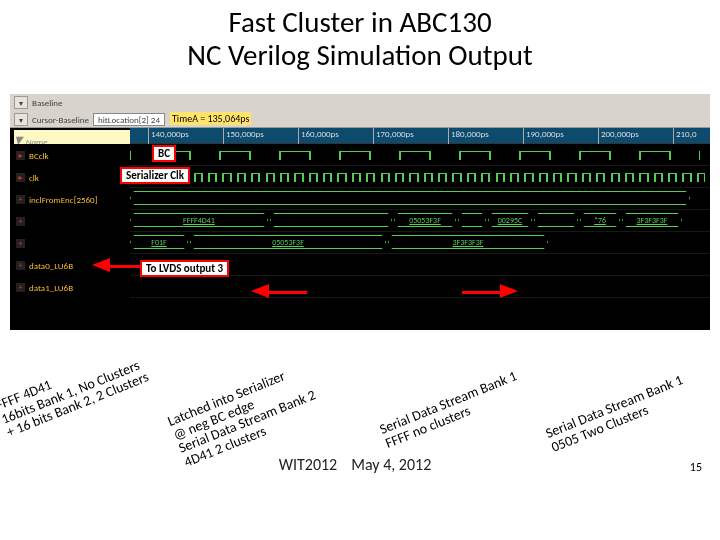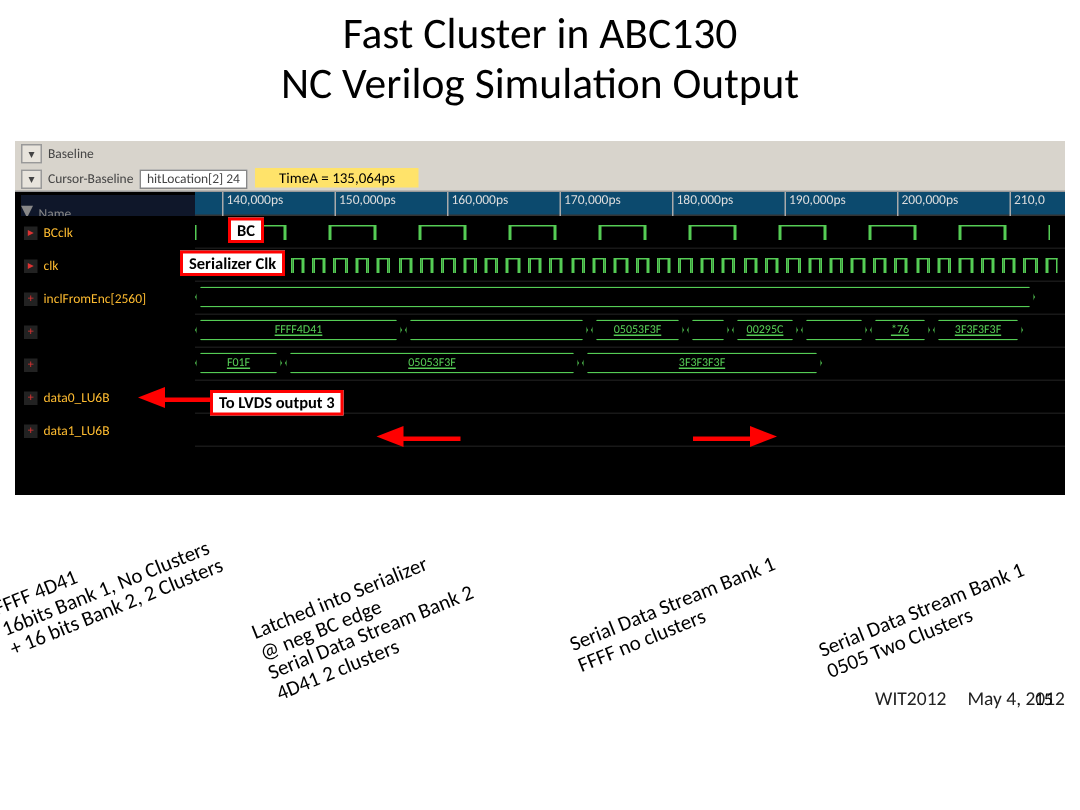--- a/index.html
+++ b/index.html
@@ -6,21 +6,21 @@
   html, body { width: 720px; height: 540px; font-family: Calibri, Arial, sans-serif; background: #fff; color: #000; overflow: hidden; }
   .slide { width: 720px; height: 482px; position: relative; }
   .title { text-align: center; font-size: 29px; font-weight: 400; line-height: 1.15; padding-top: 6px; }
   .wave-area { position: absolute; top: 94px; left: 10px; width: 700px; height: 236px; background: #000; }
 
   
   .tbar { position: absolute; top: 0; left: 0; width: 700px; height: 34px; background: #d8d4cc; border-bottom: 1px solid #999; }
   .tbar .tbrow { height: 17px; display: flex; align-items: center; gap: 4px; padding-left: 4px; font-size: 9px; color: #444; }
   .tbar .btn { width: 14px; height: 13px; background: #e8e4dc; border: 1px solid #999; display: flex; align-items: center; justify-content: center; font-size: 8px; }
   .tbar .field { background: #fff; border: 1px solid #888; padding: 0 4px; height: 13px; line-height: 12px; }
-  .hilite { position: absolute; top: 18px; left: 160px; background: #ffe36a; color: #000; font-size: 10px; padding: 0 16px; }
+  .hilite { position: absolute; top: 18px; left: 160px; background: #ffe36a; color: #000; font-size: 10px; padding: 0 2px; }
 
   
   .ruler { position: absolute; top: 34px; left: 120px; right: 0; height: 16px; background: #0c4a6e; border-bottom: 1px solid #333; }
   .ruler .tick { position: absolute; top: 0; color: #ddd; font-size: 9px; border-left: 1px solid #aaa; padding-left: 2px; height: 16px; line-height: 11px; }
 
   
   .gutter { position: absolute; top: 50px; left: 0; width: 120px; height: 186px; background: #000; }
   .gutter .sig { height: 22px; display: flex; align-items: center; font-size: 9px; color: #fdbb30; padding-left: 6px; }
   .gutter .sig .pm { color: #d33; background: #222; width: 9px; height: 9px; margin-right: 4px; text-align: center; line-height: 8px; font-size: 8px; }
 
@@ -43,21 +43,21 @@
   
   .ann { border: 2px solid red; background: #fff; font-size: 11px; font-weight: 700; line-height: 1; padding: 1px 4px; position: absolute; z-index: 5; }
   .arrow-r { position: absolute; width: 0; height: 0; border-top: 7px solid transparent; border-bottom: 7px solid transparent; border-left: 18px solid red; z-index: 6; }
   .arrow-l { position: absolute; width: 0; height: 0; border-top: 7px solid transparent; border-bottom: 7px solid transparent; border-right: 18px solid red; z-index: 6; }
   .arrowline { position: absolute; height: 3px; background: red; z-index: 5; }
 
   
   .diag { position: absolute; transform: rotate(-22deg); transform-origin: 0 0; font-size: 14px; line-height: 1.05; }
   .diag span { display: block; white-space: nowrap; }
 
-  .footer { position: absolute; bottom: 8px; left: 0; right: 10px; display: flex; justify-content: flex-end; font-size: 13px; color: #222; gap: 14px; }
+  .footer { position: absolute; bottom: 8px; left: 0; right: 10px; display: flex; justify-content: center; font-size: 16px; color: #222; gap: 14px; }
   .pagenum { position: absolute; right: 18px; bottom: 8px; font-size: 12px; }
 </style>
 </head>
 <body>
 
 <div class="slide">
   <div class="title">
     <span>Fast Cluster in ABC130</span><br>
     <span>NC Verilog Simulation Output</span>
   </div>
@@ -69,21 +69,21 @@
         <span>Baseline</span>
       </div>
       <div class="tbrow">
         <span class="btn">▾</span>
         <span>Cursor-Baseline</span>
         <span class="field">hitLocation[2]  24</span>
       </div>
       <div class="hilite">TimeA = 135,064ps</div>
     </div>
 
-    <div class="tbrow" style="position:absolute;top:36px;left:4px;width:116px;height:14px;background:#0f172a;color:#888;">
+    <div class="tbrow" style="position:absolute;top:36px;left:4px;width:116px;height:14px;background:#fef9c3;color:#888;font-style:italic;">
       <span class="btn">▾</span>
       <span style="color:#888;font-size:9px">Name</span>
     </div>
 
     <div class="ruler">
       <div class="tick" style="left:18px">140,000ps</div>
       <div class="tick" style="left:93px">150,000ps</div>
       <div class="tick" style="left:168px">160,000ps</div>
       <div class="tick" style="left:243px">170,000ps</div>
       <div class="tick" style="left:318px">180,000ps</div>

